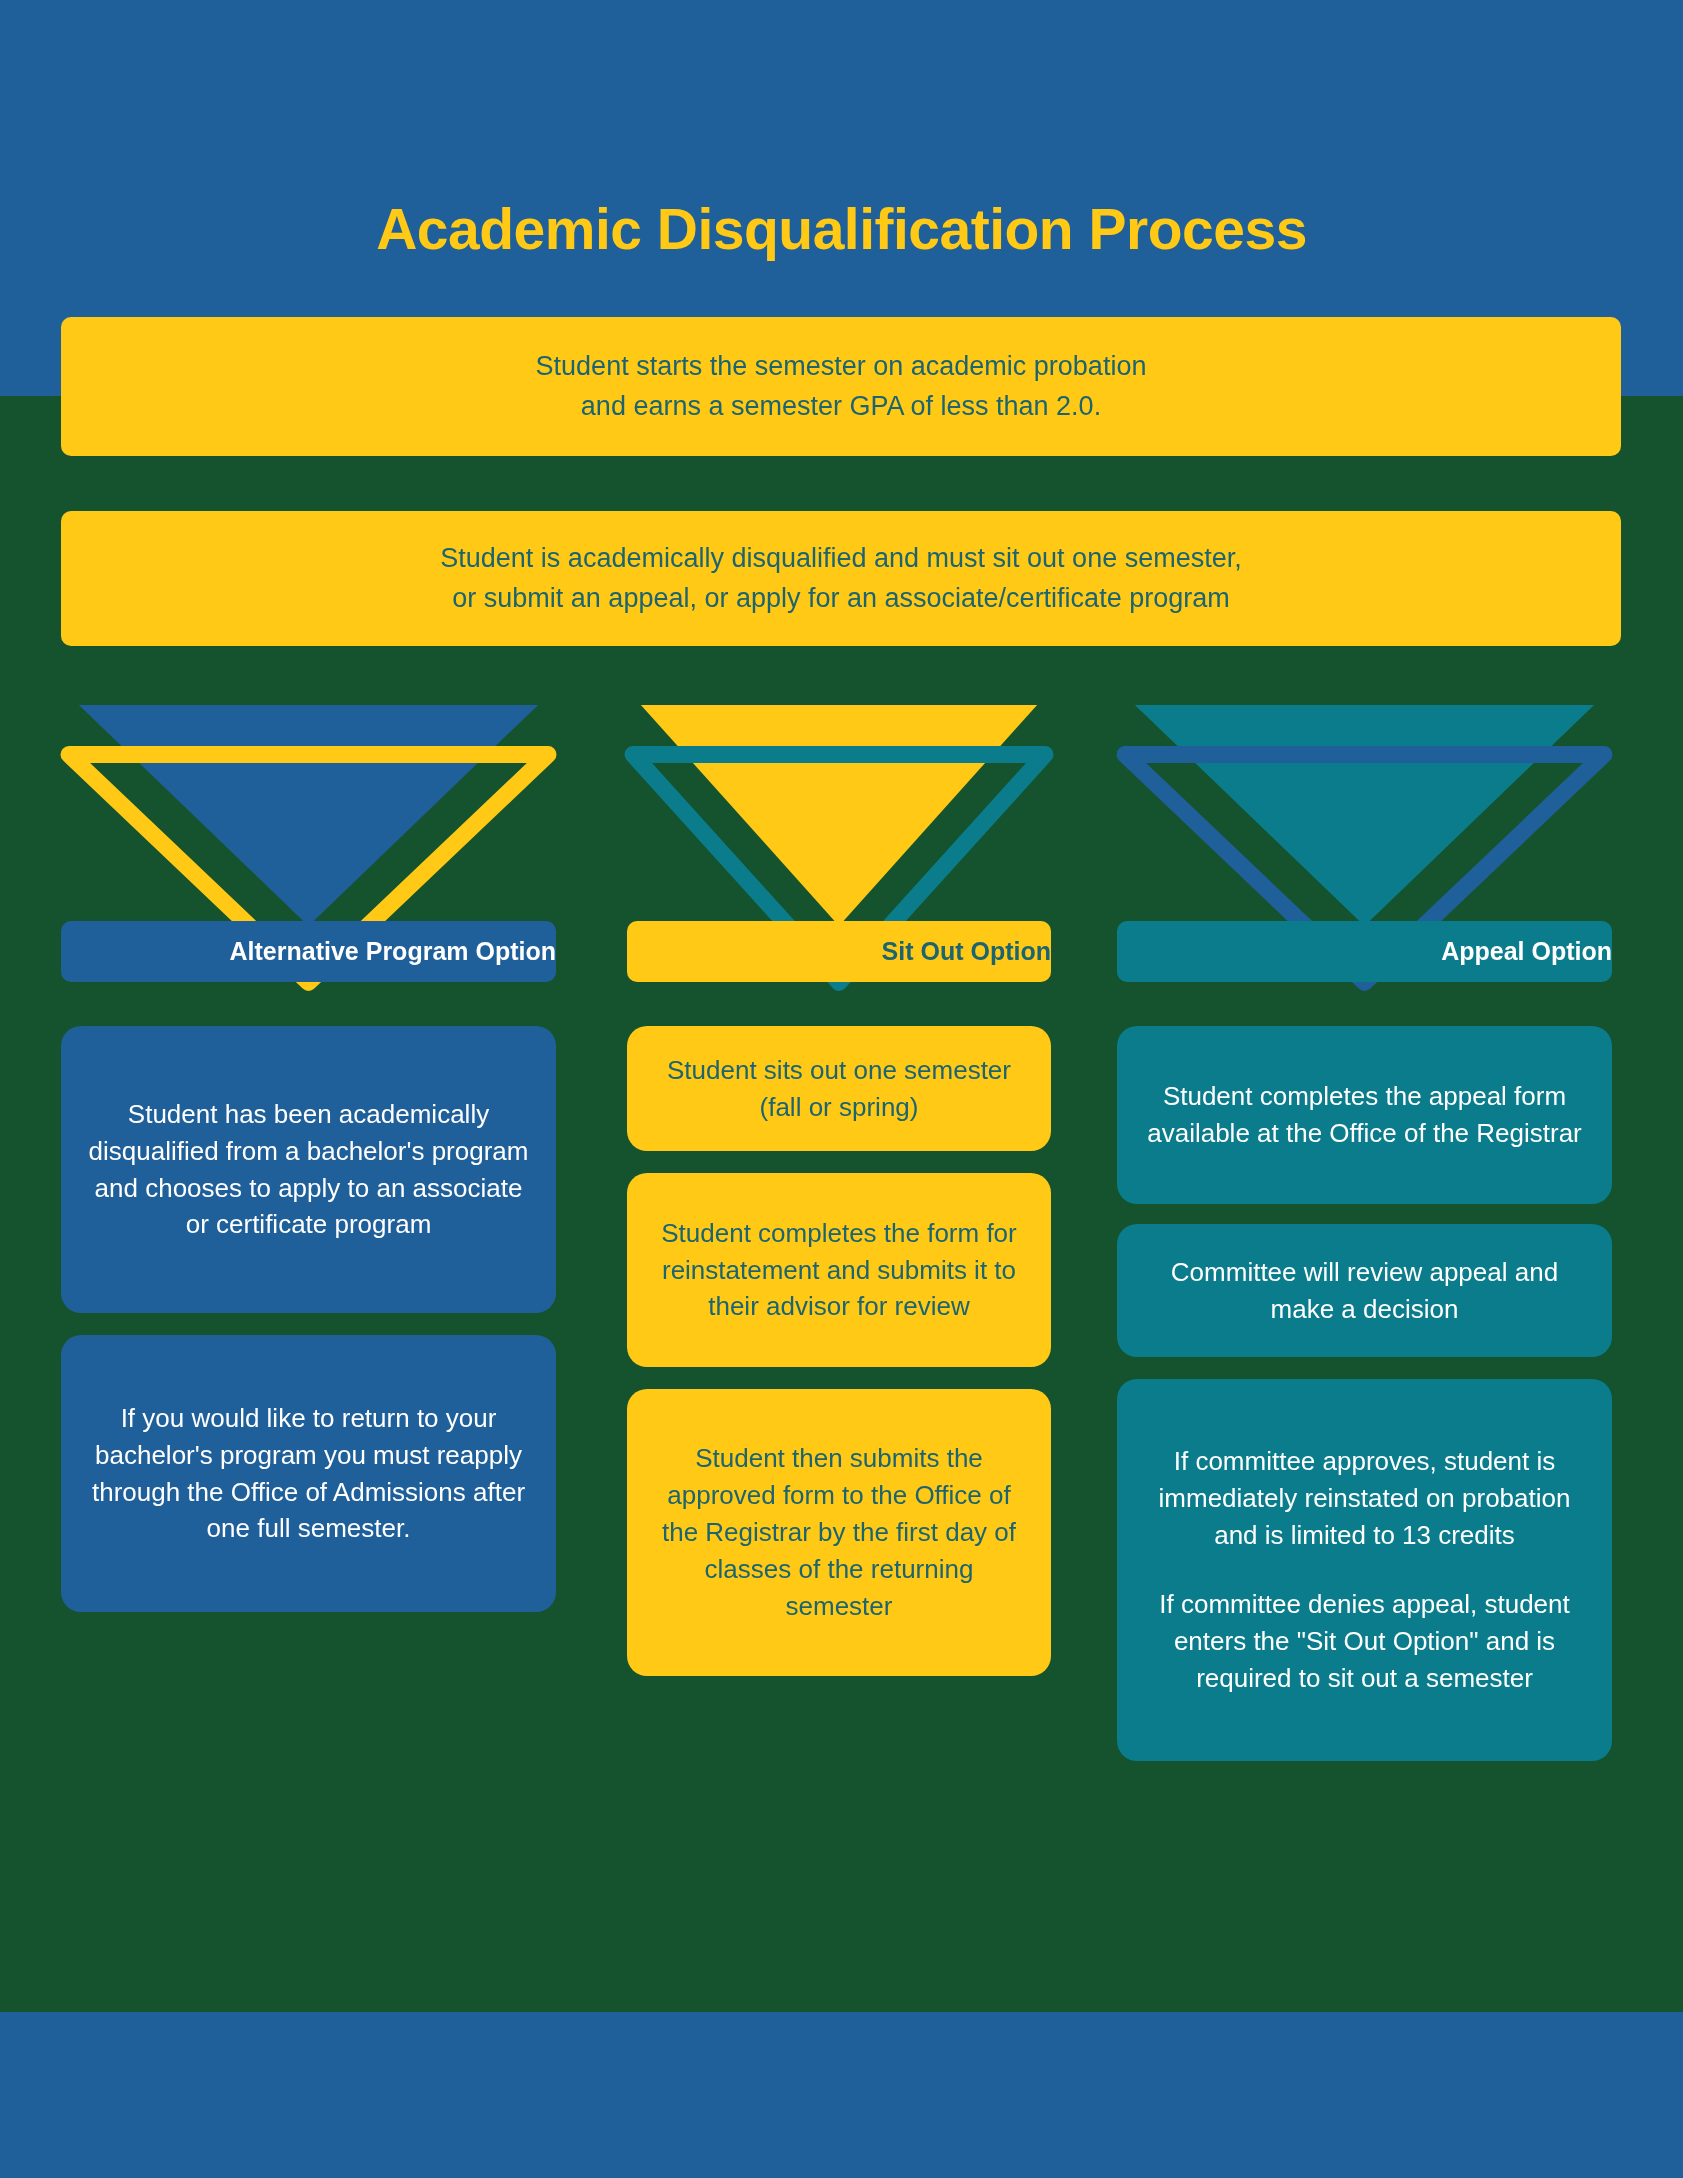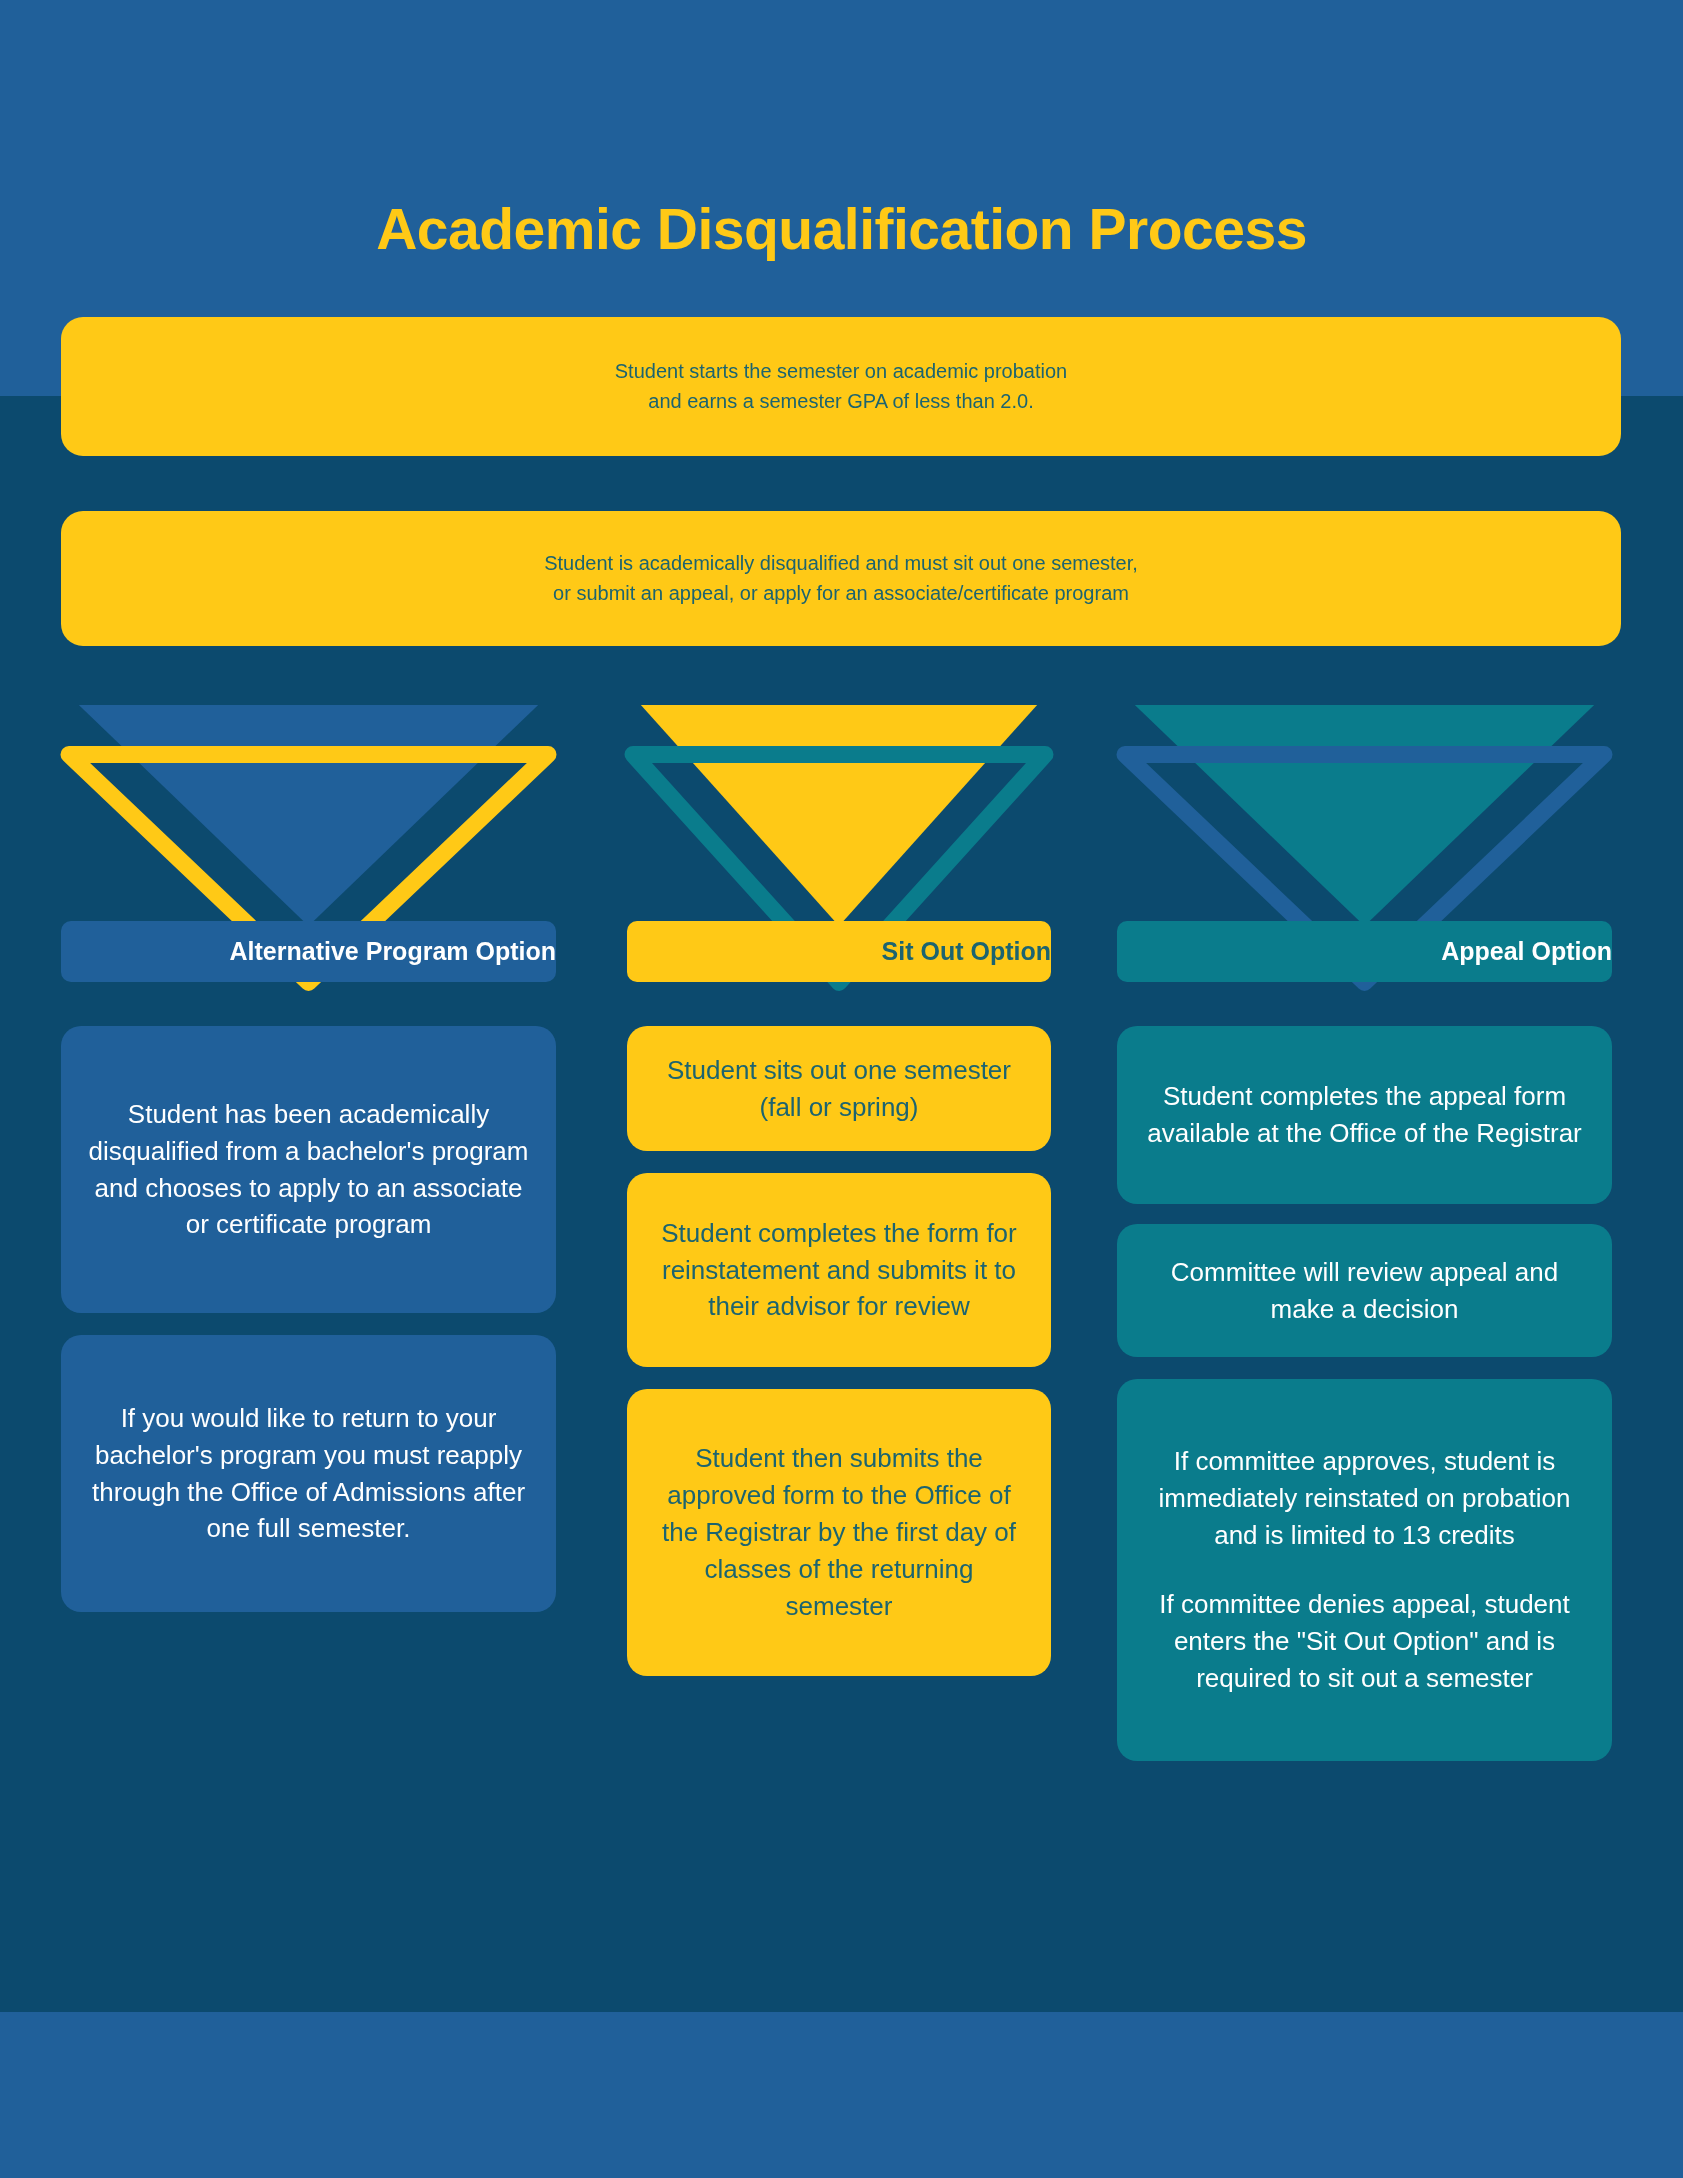--- a/index.html
+++ b/index.html
@@ -9,21 +9,21 @@
   }
   body {
     font-family: "Liberation Sans", sans-serif;
     -webkit-font-smoothing: antialiased;
   }
 
   .page {
     position: relative;
     width: 1683px;
     height: 2178px;
-    background: #0c4a6e;
+    background: #14532d;
     overflow: hidden;
   }
 
   
   .top-band {
     position: absolute;
     left: 0; top: 0;
     width: 1683px;
     height: 396px;
     background: #20609A;
@@ -47,23 +47,23 @@
     font-weight: bold;
     letter-spacing: -0.5px;
   }
 
   
   .banner {
     position: absolute;
     left: 61px;
     width: 1560px;
     background: #FFC916;
-    border-radius: 22px;
+    border-radius: 10px;
     color: #1C6470;
-    font-size: 20px;
+    font-size: 27px;
     line-height: 1.48;
     text-align: center;
     display: flex;
     align-items: center;
     justify-content: center;
     box-sizing: border-box;
     padding: 0 40px;
   }
   .banner-1 { top: 317px;  height: 139px; }
   .banner-2 { top: 511px;  height: 135px; }

